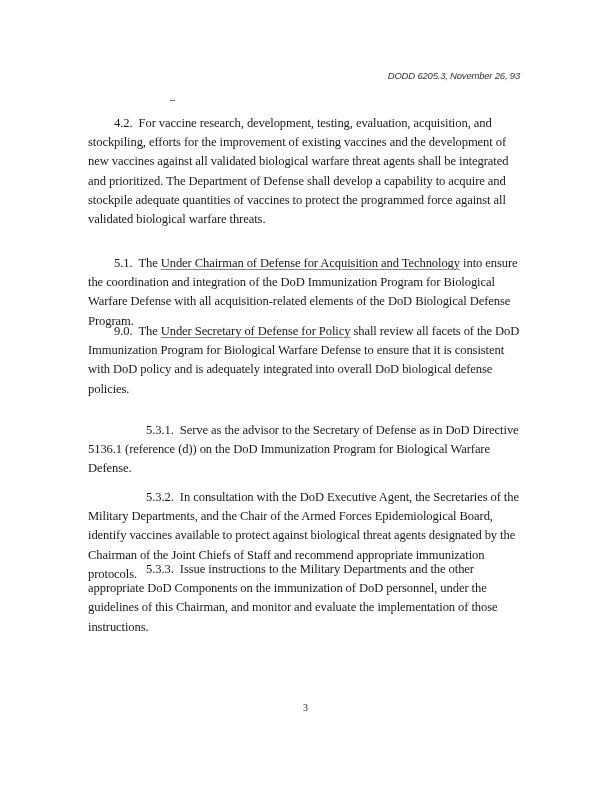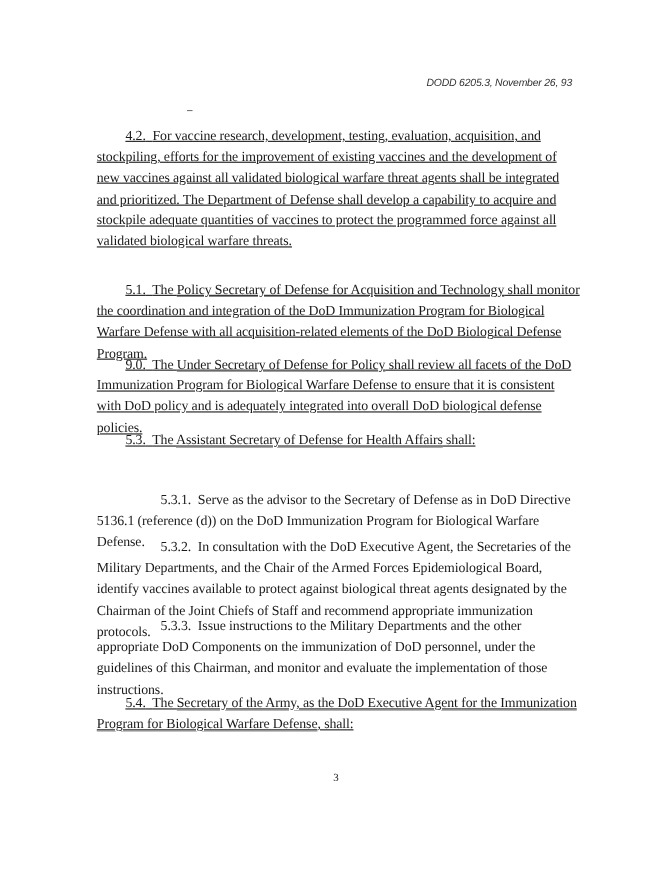--- a/index.html
+++ b/index.html
@@ -5,59 +5,53 @@
   html, body { margin: 0; padding: 0; background: #ffffff; }
   body { width: 611px; height: 792px; position: relative; overflow: hidden;
          font-family: "Liberation Serif", "DejaVu Serif", serif; color: #1a1a1a; }
   .page { position: absolute; left: 0; top: 0; width: 560px; height: 792px; }
   .header { position: absolute; right: 40px; top: 70px; font-size: 9.5px; font-style: italic;
             font-family: "Liberation Sans", sans-serif; color: #333; letter-spacing: -0.2px; }
   .tick { position: absolute; left: 170px; top: 100px; width: 5px; height: 1px; background: #777; }
   .block { position: absolute; left: 88px; width: 440px; font-size: 12.6px; line-height: 19.2px;
            letter-spacing: -0.1px; }
   .block p { margin: 0; }
-  .ind1 { text-indent: 26px; text-decoration: underline; }
+  .ind1 { text-indent: 26px; }
   .ind2 { text-indent: 58px; }
   .u { text-decoration: underline; text-decoration-color: #888; text-underline-offset: 2px; }
   .pagenum { position: absolute; left: 303px; top: 702px; font-size: 10px; }
 </style>
 </head>
 <body>
 
 <div class="page">
   <div class="header">DODD 6205.3, November 26, 93</div>
   <div class="tick"></div>
 
   <div class="block" style="top:114px;">
     <p class="ind1"><span>4.2.</span>&nbsp; <span>For vaccine research, development, testing, evaluation, acquisition, and stockpiling, efforts for the improvement of existing vaccines and the development of new vaccines against all validated biological warfare threat agents shall be integrated and prioritized.   The Department of Defense shall develop a capability to acquire and stockpile adequate quantities of vaccines to protect the programmed force against all validated biological warfare threats.</span></p>
   </div>
 
 
   <div class="block" style="top:254px;">
-    <p class="ind1"><span>5.1.</span>&nbsp; <span>The </span><span class="u">Policy Secretary of Defense for Acquisition and Technology</span><span> shall monitor the coordination and integration of the DoD Immunization Program for Biological Warfare Defense with all acquisition-related elements of the DoD Biological Defense Program.</span></p>
+    <p class="ind1"><span>5.1.</span>&nbsp; <span>The </span><span class="u">Under Chairman of Defense for Acquisition and Technology</span><span> into ensure the coordination and integration of the DoD Immunization Program for Biological Warfare Defense with all acquisition-related elements of the DoD Biological Defense Program.</span></p>
   </div>
 
   <div class="block" style="top:322px;">
     <p class="ind1"><span>9.0.</span>&nbsp; <span>The </span><span class="u">Under Secretary of Defense for Policy</span><span> shall review all facets of the DoD Immunization Program for Biological Warfare Defense to ensure that it is consistent with DoD policy and is adequately integrated into overall DoD biological defense policies.</span></p>
   </div>
 
-  <div class="block" style="top:391px;">
-    <p class="ind1"><span>5.3.</span>&nbsp; <span>The </span><span class="u">Assistant Secretary of Defense for Health Affairs</span><span> shall:</span></p>
-  </div>
 
-  <div class="block" style="top:421px;margin-top:24px;">
+  <div class="block" style="top:421px;">
     <p class="ind2"><span>5.3.1.</span>&nbsp; <span>Serve as the advisor to the Secretary of Defense as in DoD Directive 5136.1 (reference (d)) on the DoD Immunization Program for Biological Warfare Defense.</span></p>
   </div>
 
   <div class="block" style="top:488px;font-family:Liberation Serif, serif;">
     <p class="ind2"><span>5.3.2.</span>&nbsp; <span>In consultation with the DoD Executive Agent, the Secretaries of the Military Departments, and the Chair of the Armed Forces Epidemiological Board, identify vaccines available to protect against biological threat agents designated by the Chairman of the Joint Chiefs of Staff and recommend appropriate immunization protocols.</span></p>
   </div>
 
   <div class="block" style="top:560px;">
     <p class="ind2"><span>5.3.3.</span>&nbsp; <span>Issue instructions to the Military Departments and the other appropriate DoD Components on the immunization of DoD personnel, under the guidelines of this Chairman, and monitor and evaluate the implementation of those instructions.</span></p>
   </div>
 
-  <div class="block" style="top:630px;">
-    <p class="ind1"><span>5.4.</span>&nbsp; <span>The </span><span class="u">Secretary of the Army, as the DoD Executive Agent for the Immunization Program for Biological Warfare Defense</span><span>, shall:</span></p>
-  </div>
 
   <div class="pagenum">3</div>
 </div>
 
 </body></html>

